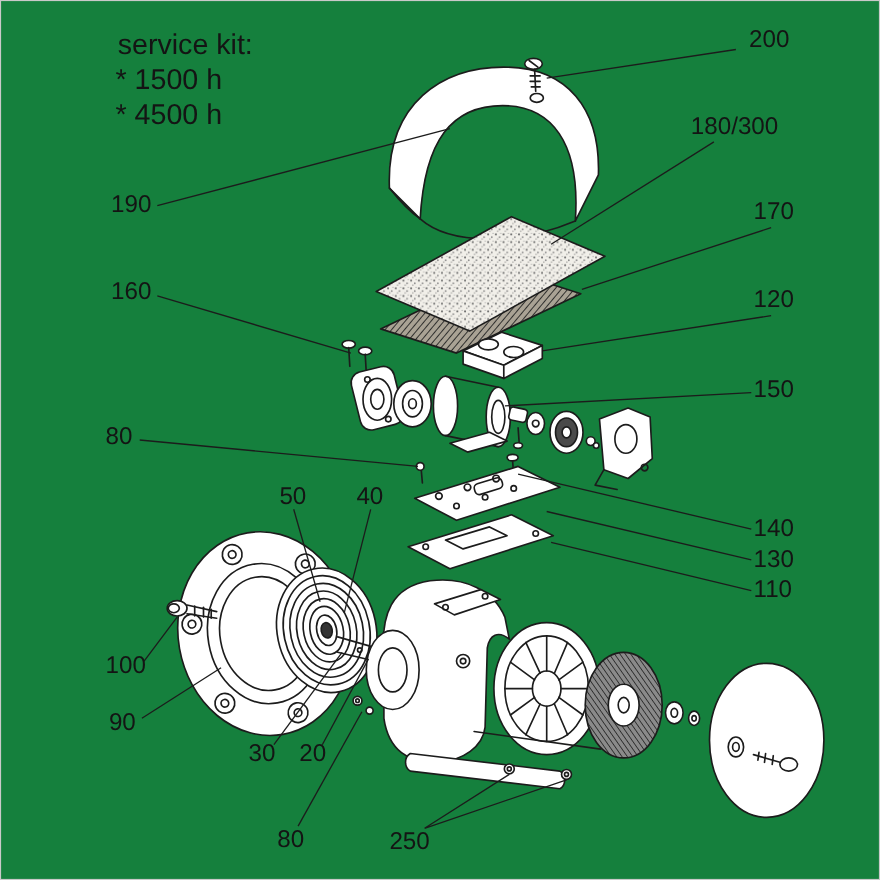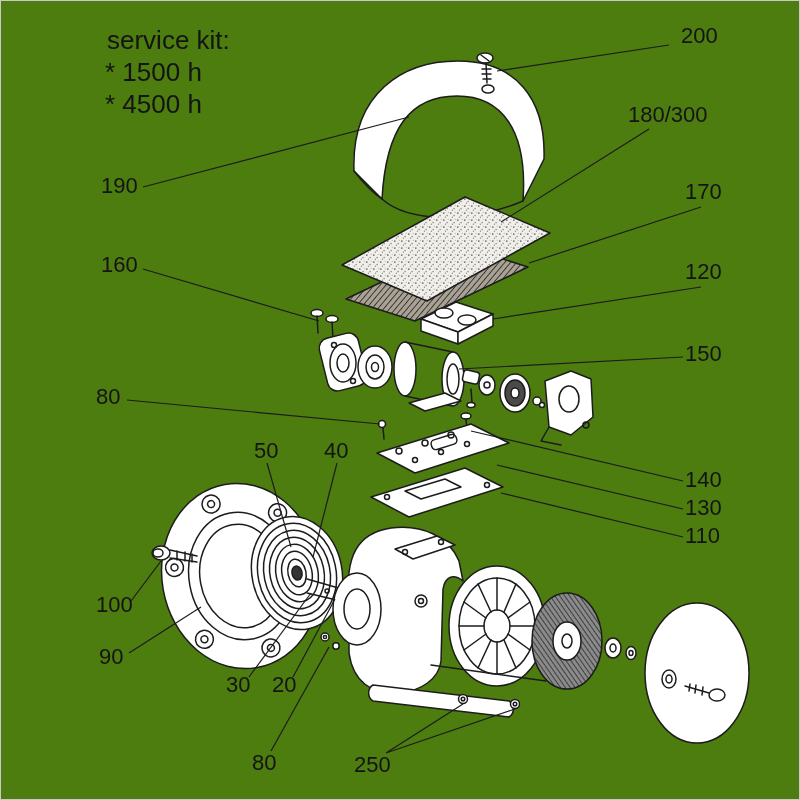--- a/index.html
+++ b/index.html
@@ -1,18 +1,18 @@
 <!DOCTYPE html>
 <html><head>
 <meta charset="utf-8">
 <style>
   html,body{margin:0;padding:0;background:#888;}
   #stage{
     position:relative;width:800px;height:800px;margin:0 auto;
-    background:#4d7c0f;border:1px solid #c9c9c9;box-sizing:border-box;
+    background:#15803d;border:1px solid #c9c9c9;box-sizing:border-box;
     font-family:"Liberation Sans","DejaVu Sans",sans-serif;
     overflow:hidden;
   }
   svg text{
     font-family:"Liberation Sans","DejaVu Sans",sans-serif;
     fill:#141414;
   }
   .part-label{font-size:22px;}
   .service-text{font-size:26px;}
 </style>

